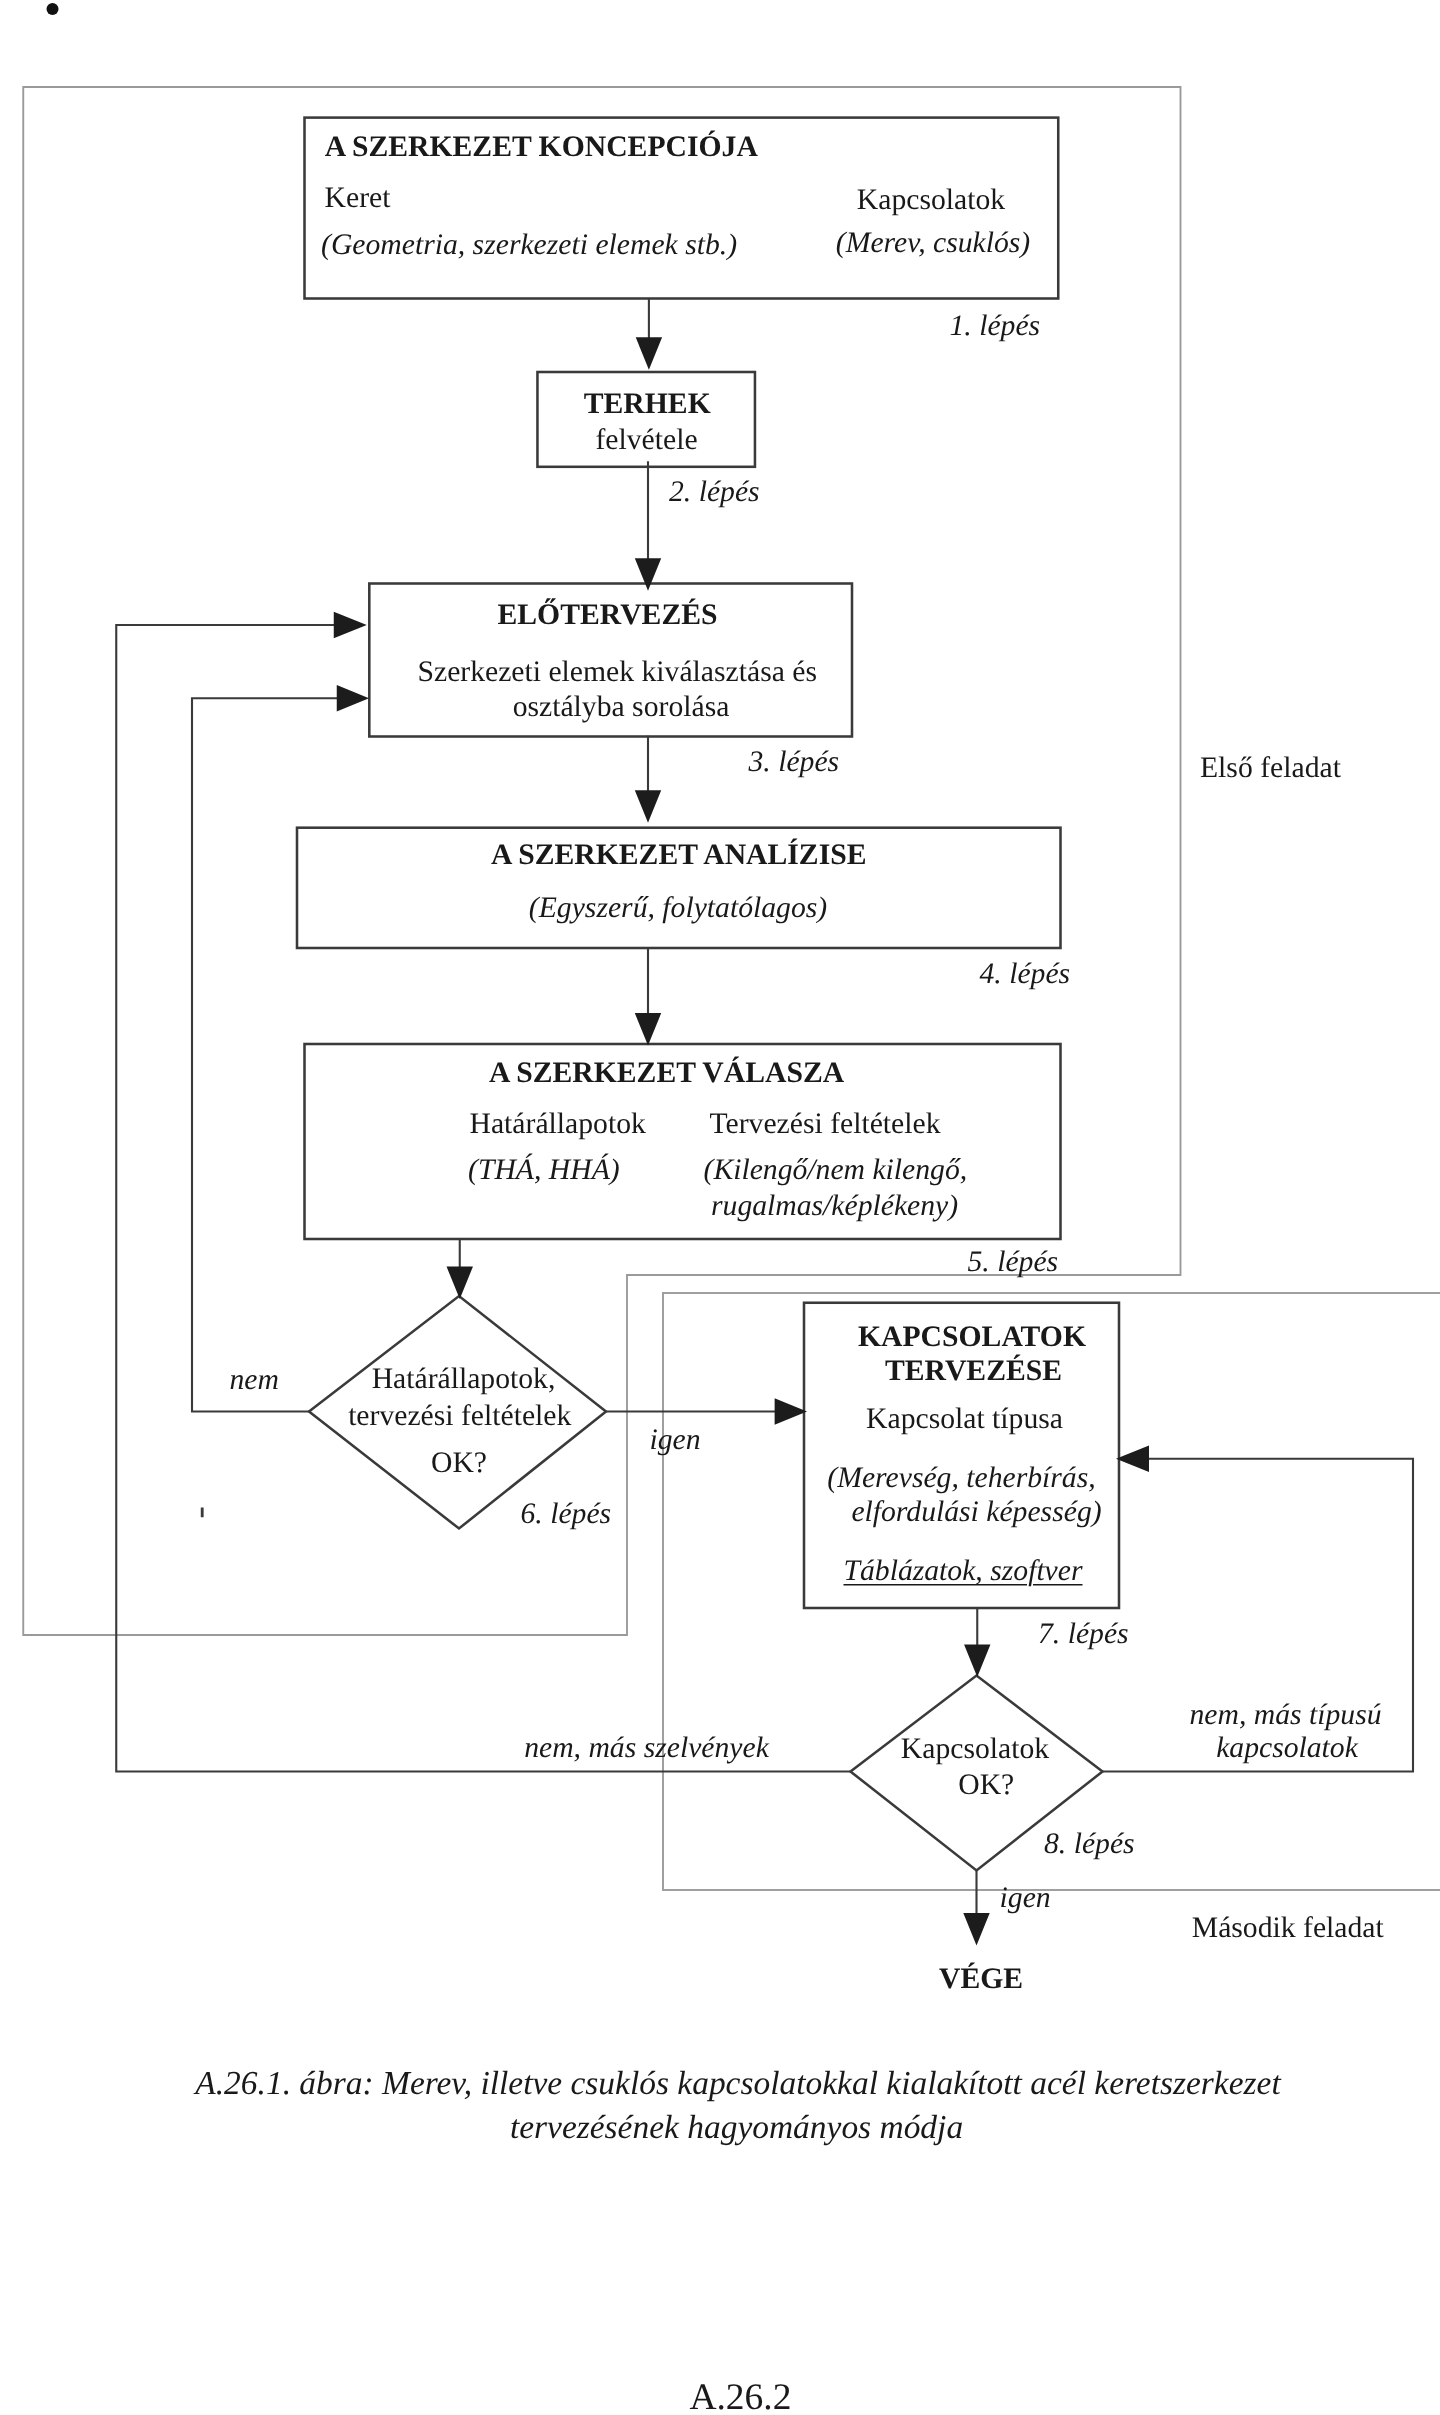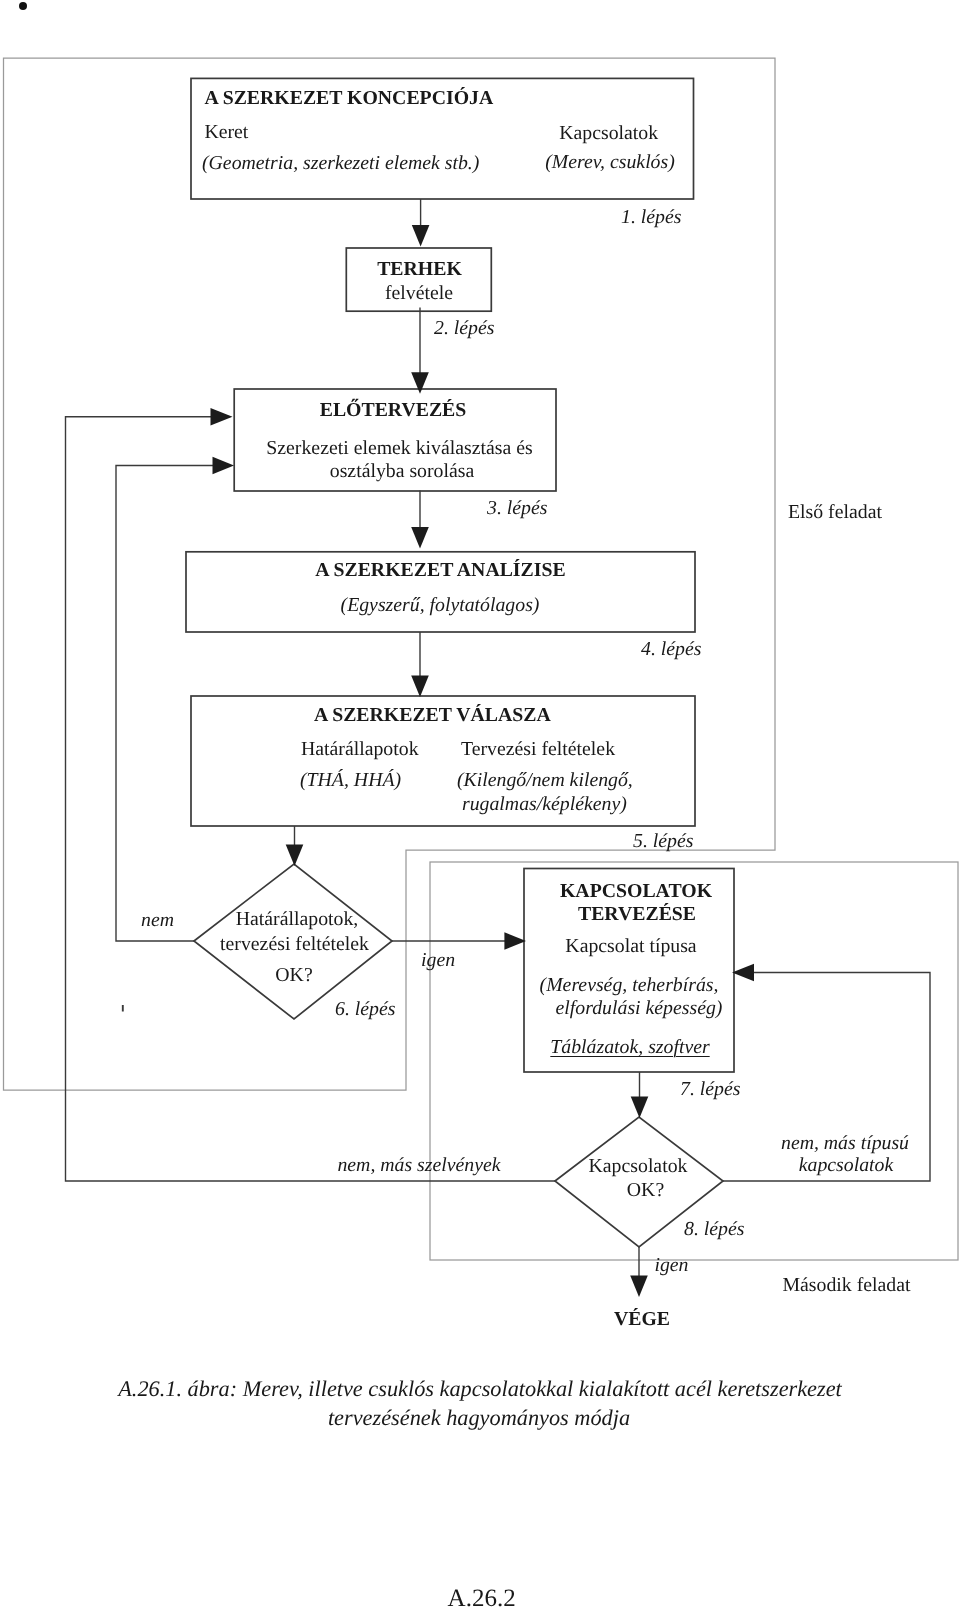--- a/index.html
+++ b/index.html
@@ -2,21 +2,21 @@
 <html><head>
 <meta charset="utf-8">
 <title>A.26.1</title>
 <style>
   html,body{margin:0;padding:0;background:#ffffff;}
   body{width:960px;height:1610px;position:relative;overflow:hidden;
        font-family:"Liberation Serif", serif;
        color:#191919;
        -webkit-font-smoothing:antialiased;
        text-rendering:geometricPrecision;}
-  #sheet{position:absolute;left:0;top:0;width:760px;height:1610px;}
+  #sheet{position:absolute;left:12px;top:0;width:760px;height:1610px;}
   svg#diagram{position:absolute;left:0;top:0;width:960px;height:1610px;}
   .t{position:absolute;white-space:pre;font-size:19.8px;line-height:0;}
   .b{font-weight:bold;}
   .i{font-style:italic;}
   .cap{font-style:italic;font-size:22.3px;}
   .pgnum{font-size:25px;}
   .u{text-decoration:underline;text-underline-offset:2.5px;text-decoration-thickness:1.2px;}
   .ctr{transform:translateX(-50%);}
   .bullet{position:absolute;width:9px;height:9px;border-radius:50%;background:#111111;}
 </style>

